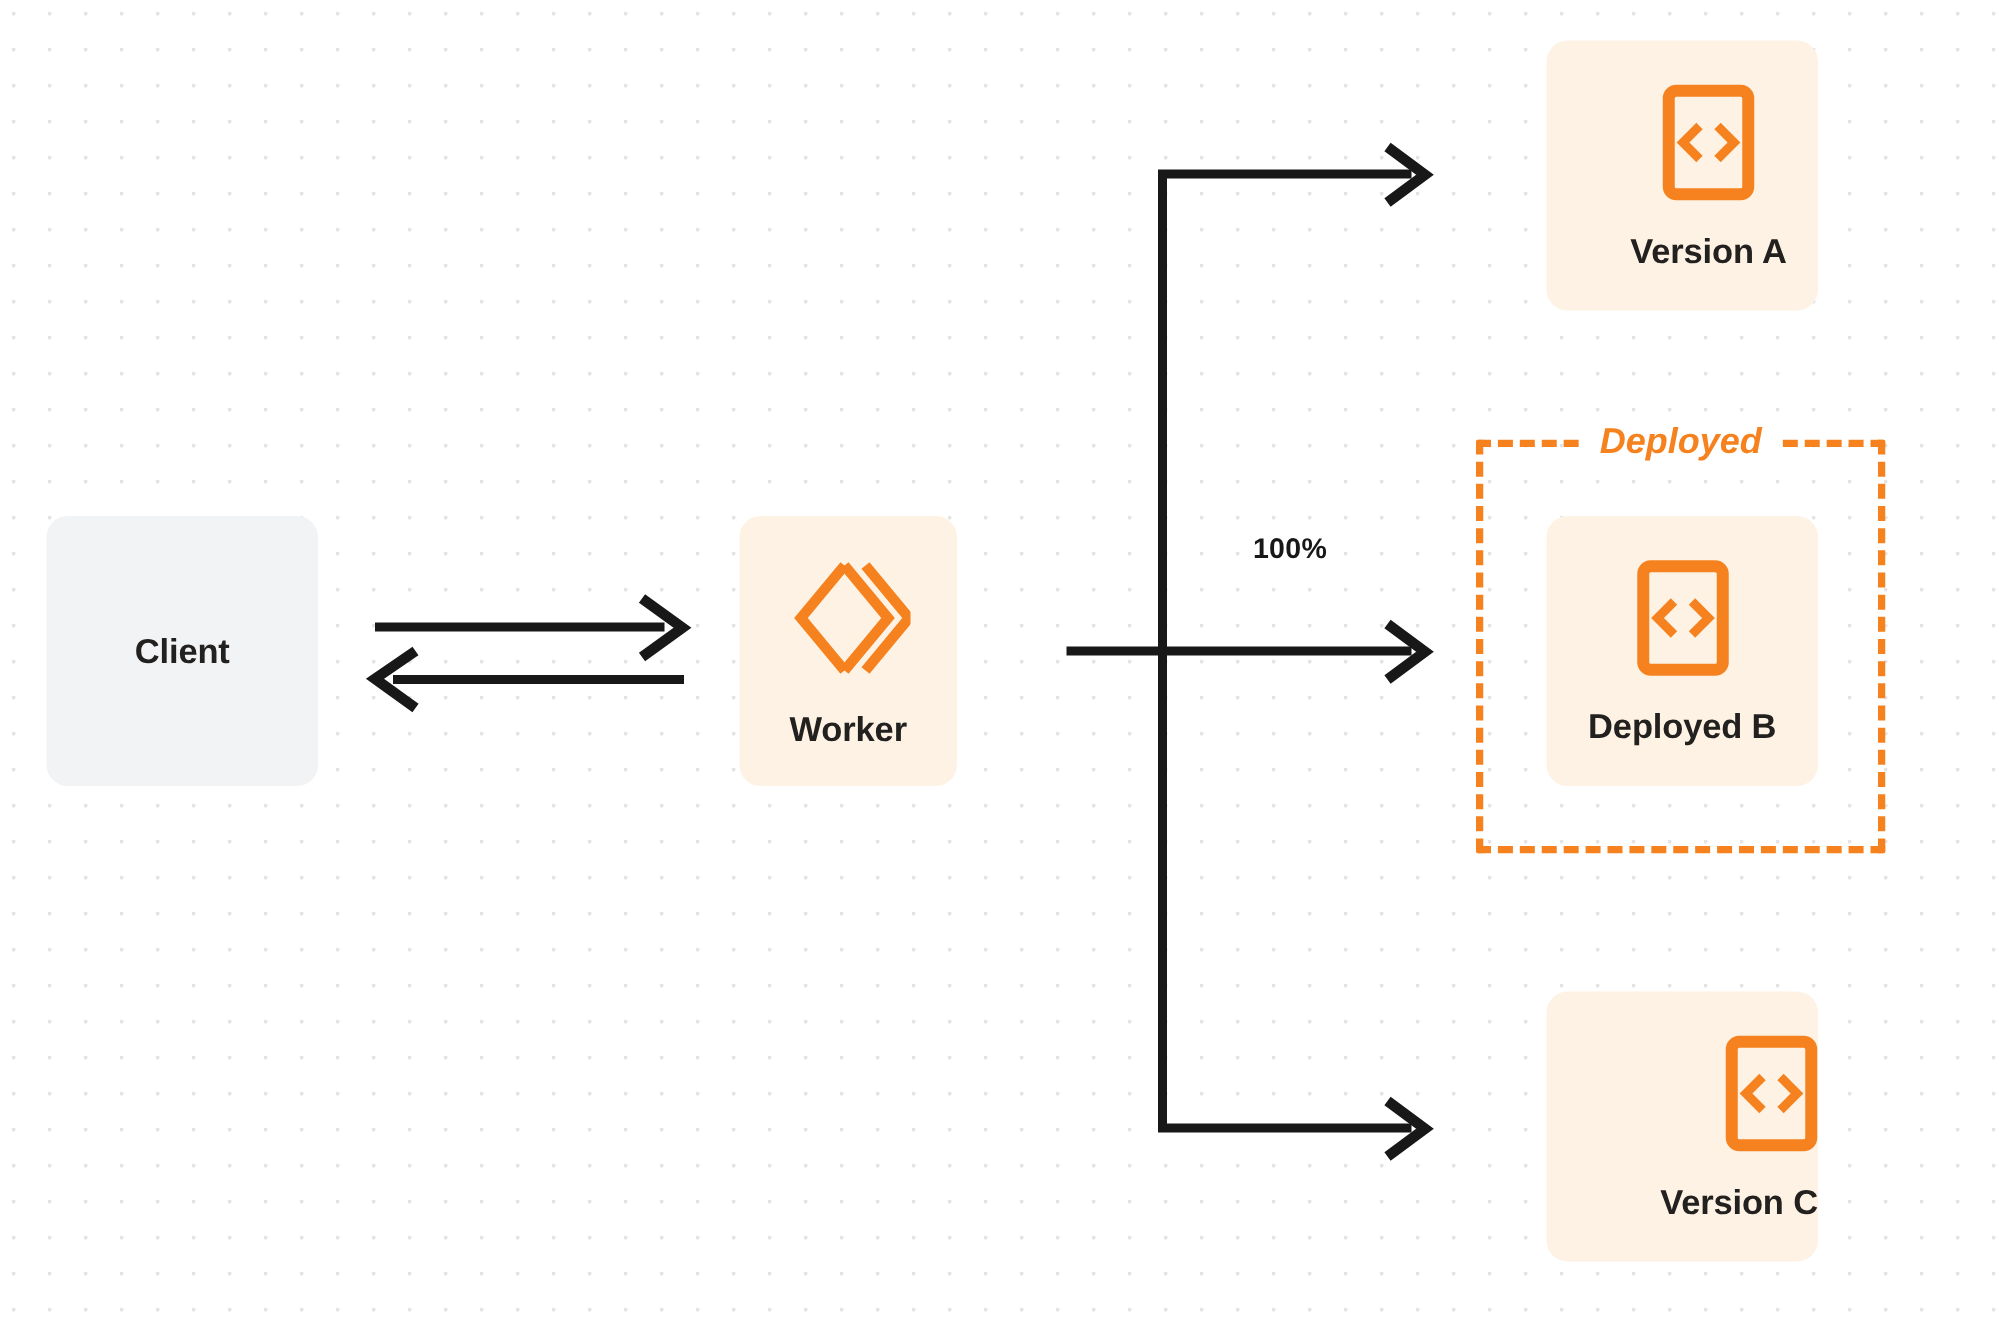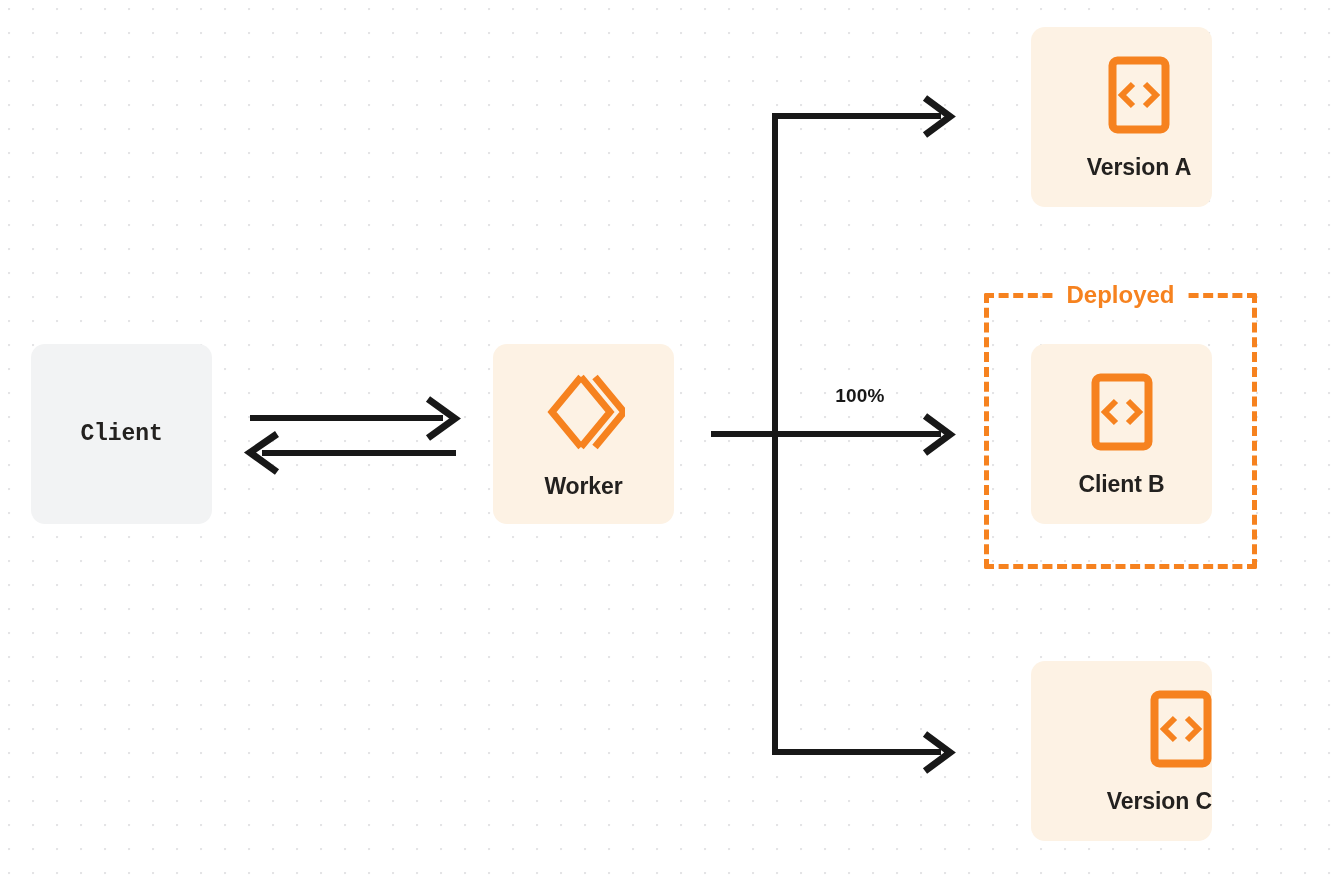--- a/index.html
+++ b/index.html
@@ -44,28 +44,27 @@
     white-space: nowrap;
   }
 
   
   #client-node {
     left: 31px;
     top: 344px;
     width: 181px;
     height: 180px;
     background-color: #f2f3f4;
-    font-family: Liberation Mono, monospace;
   }
 
   
   #worker-node {
     left: 493px;
     top: 344px;
-    width: 181px;
+    width: 145px;
     height: 180px;
     background-color: #fdf2e4;
   }
   #worker-node .node-label { margin-top: 22px; }
 
   
   .version-node {
     width: 181px;
     height: 180px;
     background-color: #fdf2e4;
@@ -97,36 +96,37 @@
     left: 50%;
     top: -17px;
     transform: translateX(-50%);
     background-color: #ffffff;
     padding: 0 11px;
     font-size: 24px;
     font-weight: 700;
     color: #f6821f;
     line-height: 28px;
     white-space: nowrap;
+    font-style: italic;
   }
 
   
   #traffic-label {
     position: absolute;
     left: 782px;
     top: 350px;
     width: 156px;
     text-align: center;
     color: #181818;
     font-size: 19px;
     font-weight: 700;
     line-height: 33px;
     letter-spacing: 0.2px;
   }
-  #traffic-label .tl-line { display: block; white-space: nowrap; margin-top: 29px; }
+  #traffic-label .tl-line { display: block; white-space: nowrap; }
 
   
   #connectors {
     position: absolute;
     left: 0;
     top: 0;
     width: 1338px;
     height: 878px;
     pointer-events: none;
   }
@@ -204,21 +204,21 @@
   </div>
 
   <div id="version-b-node" class="node version-node">
     <span class="icon-wrap">
       <svg width="62" height="78" viewBox="0 0 62 78" xmlns="http://www.w3.org/2000/svg">
         <rect x="4.5" y="4.5" width="53" height="69" rx="5" ry="5" fill="none" stroke="#f6821f" stroke-width="8"></rect>
         <polyline points="25,28 14,39 25,50" fill="none" stroke="#f6821f" stroke-width="6" stroke-linejoin="miter" stroke-linecap="butt"></polyline>
         <polyline points="37,28 48,39 37,50" fill="none" stroke="#f6821f" stroke-width="6" stroke-linejoin="miter" stroke-linecap="butt"></polyline>
       </svg>
     </span>
-    <span class="node-label">Client B</span>
+    <span class="node-label">Deployed B</span>
   </div>
 
   <div id="version-c-node" class="node version-node">
     <span class="icon-wrap">
       <svg width="62" height="78" viewBox="0 0 62 78" xmlns="http://www.w3.org/2000/svg">
         <rect x="4.5" y="4.5" width="53" height="69" rx="5" ry="5" fill="none" stroke="#f6821f" stroke-width="8"></rect>
         <polyline points="25,28 14,39 25,50" fill="none" stroke="#f6821f" stroke-width="6" stroke-linejoin="miter" stroke-linecap="butt"></polyline>
         <polyline points="37,28 48,39 37,50" fill="none" stroke="#f6821f" stroke-width="6" stroke-linejoin="miter" stroke-linecap="butt"></polyline>
       </svg>
     </span>

